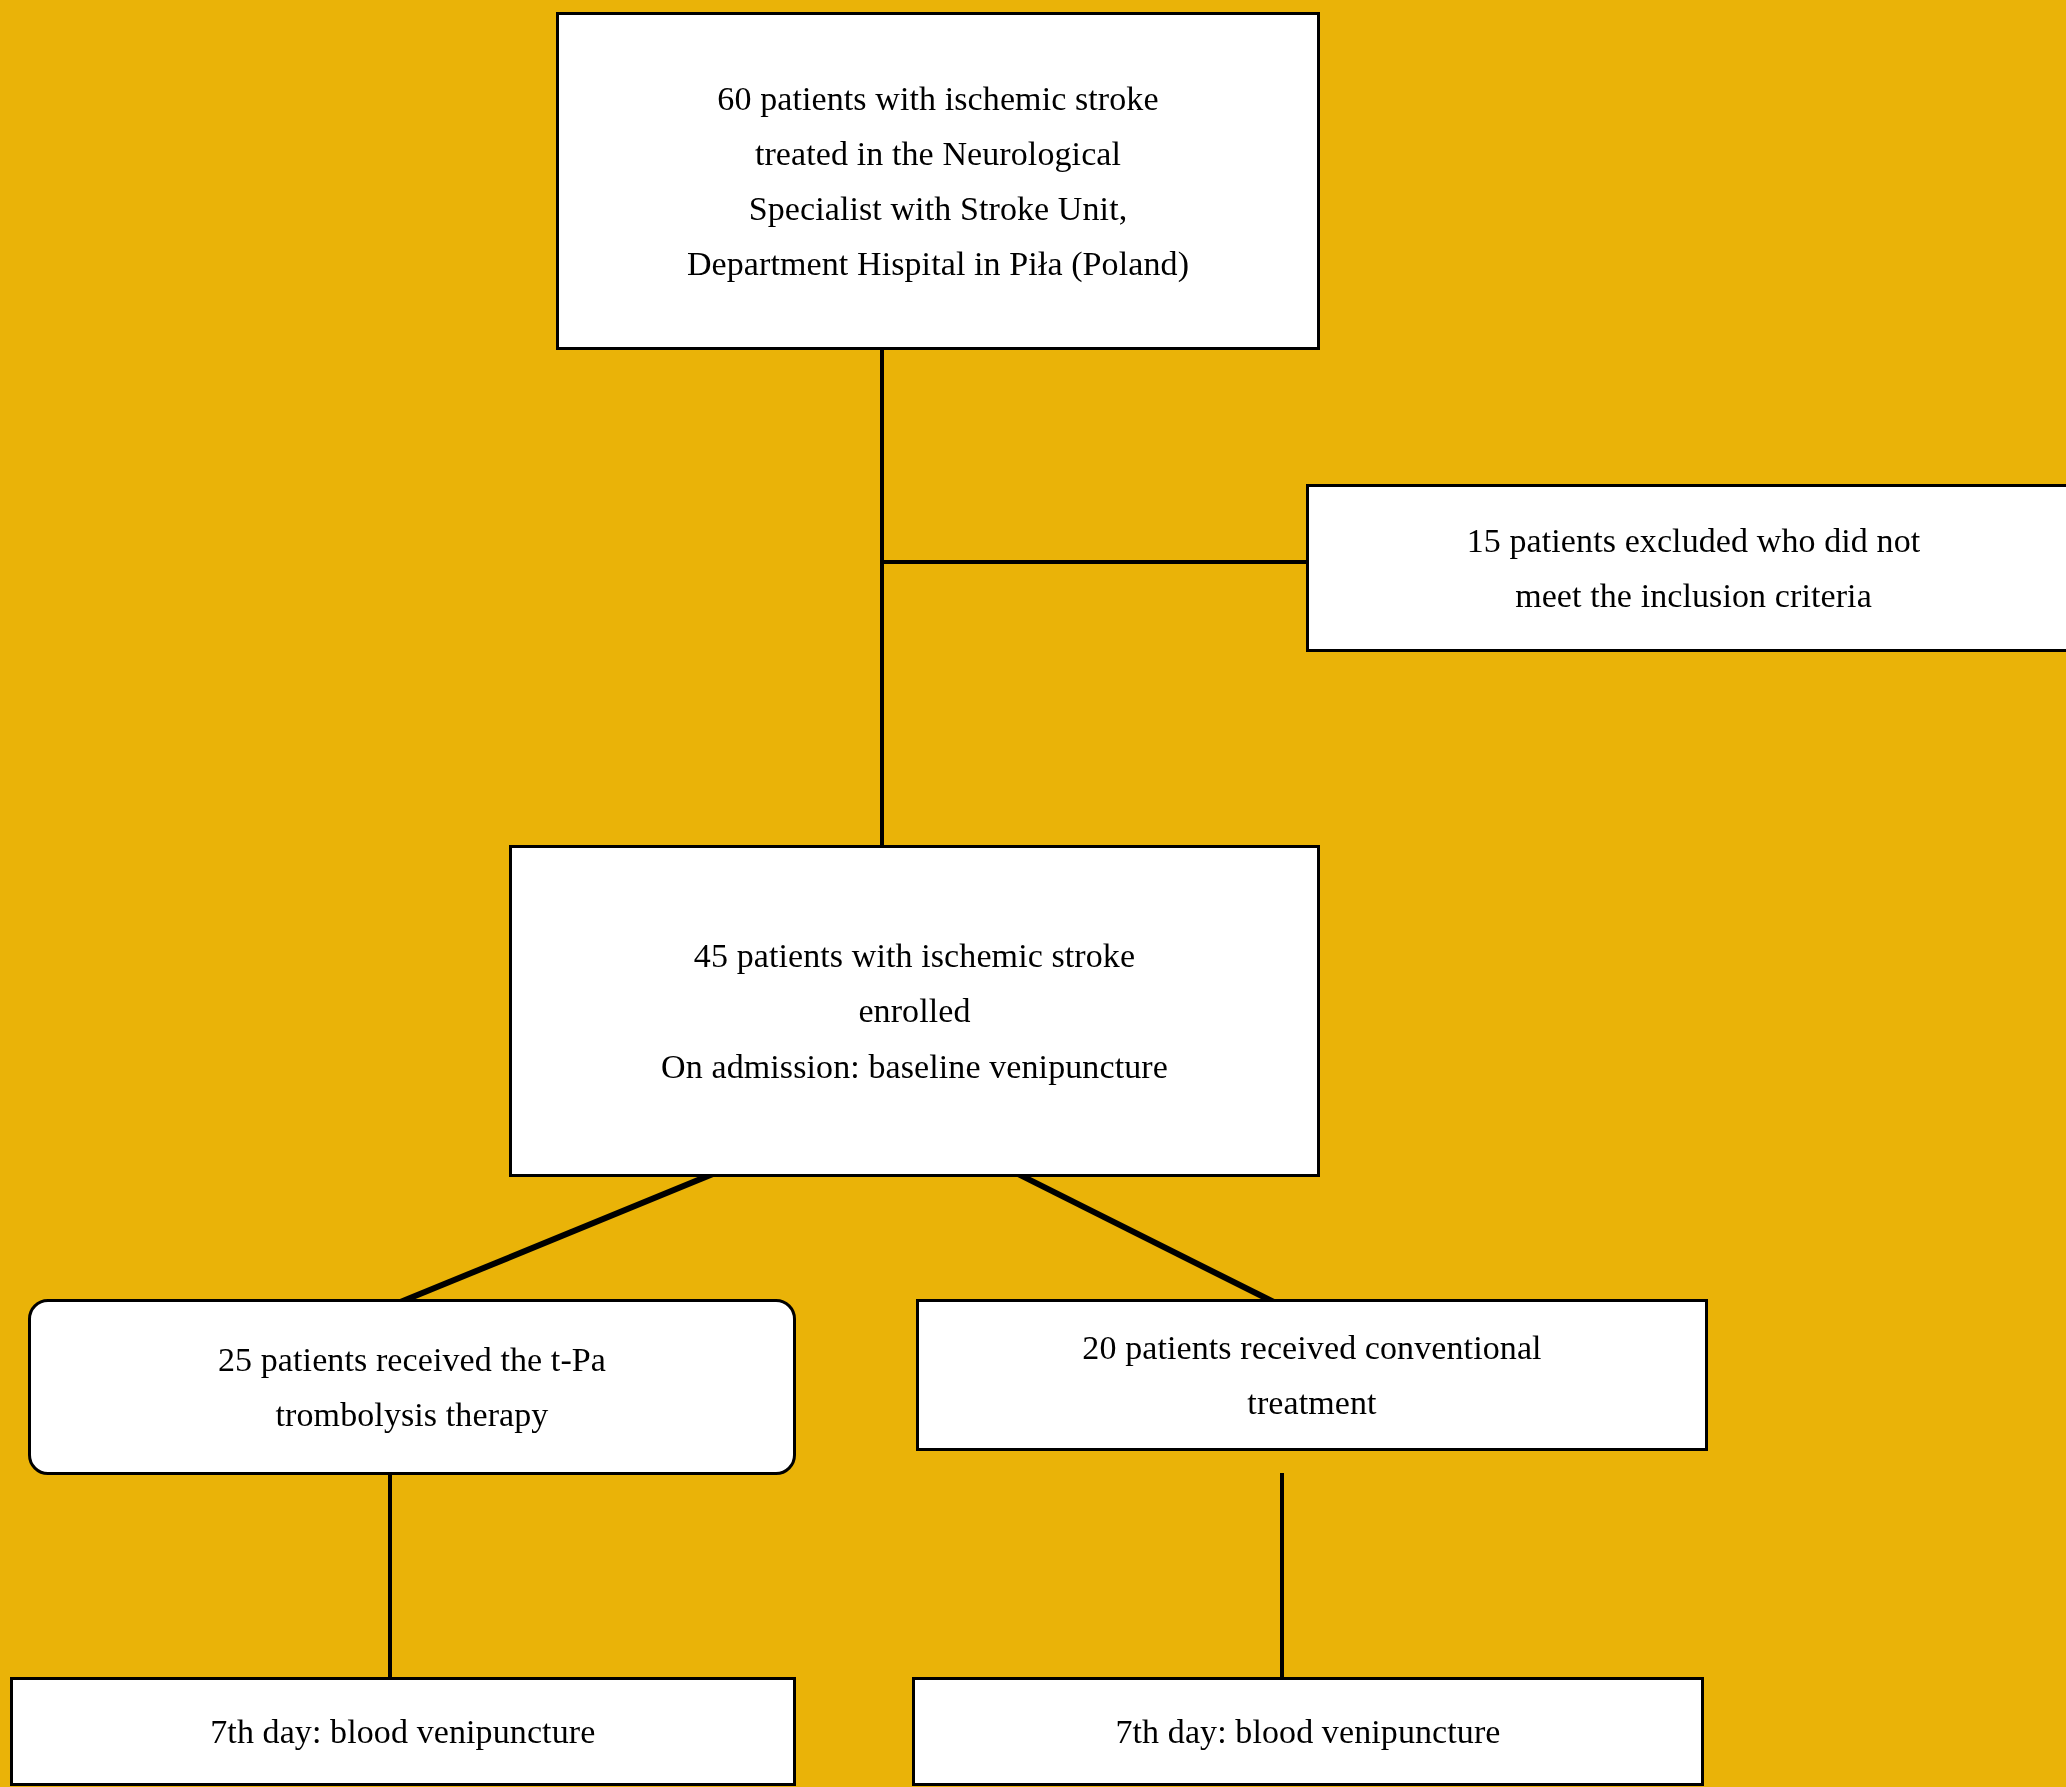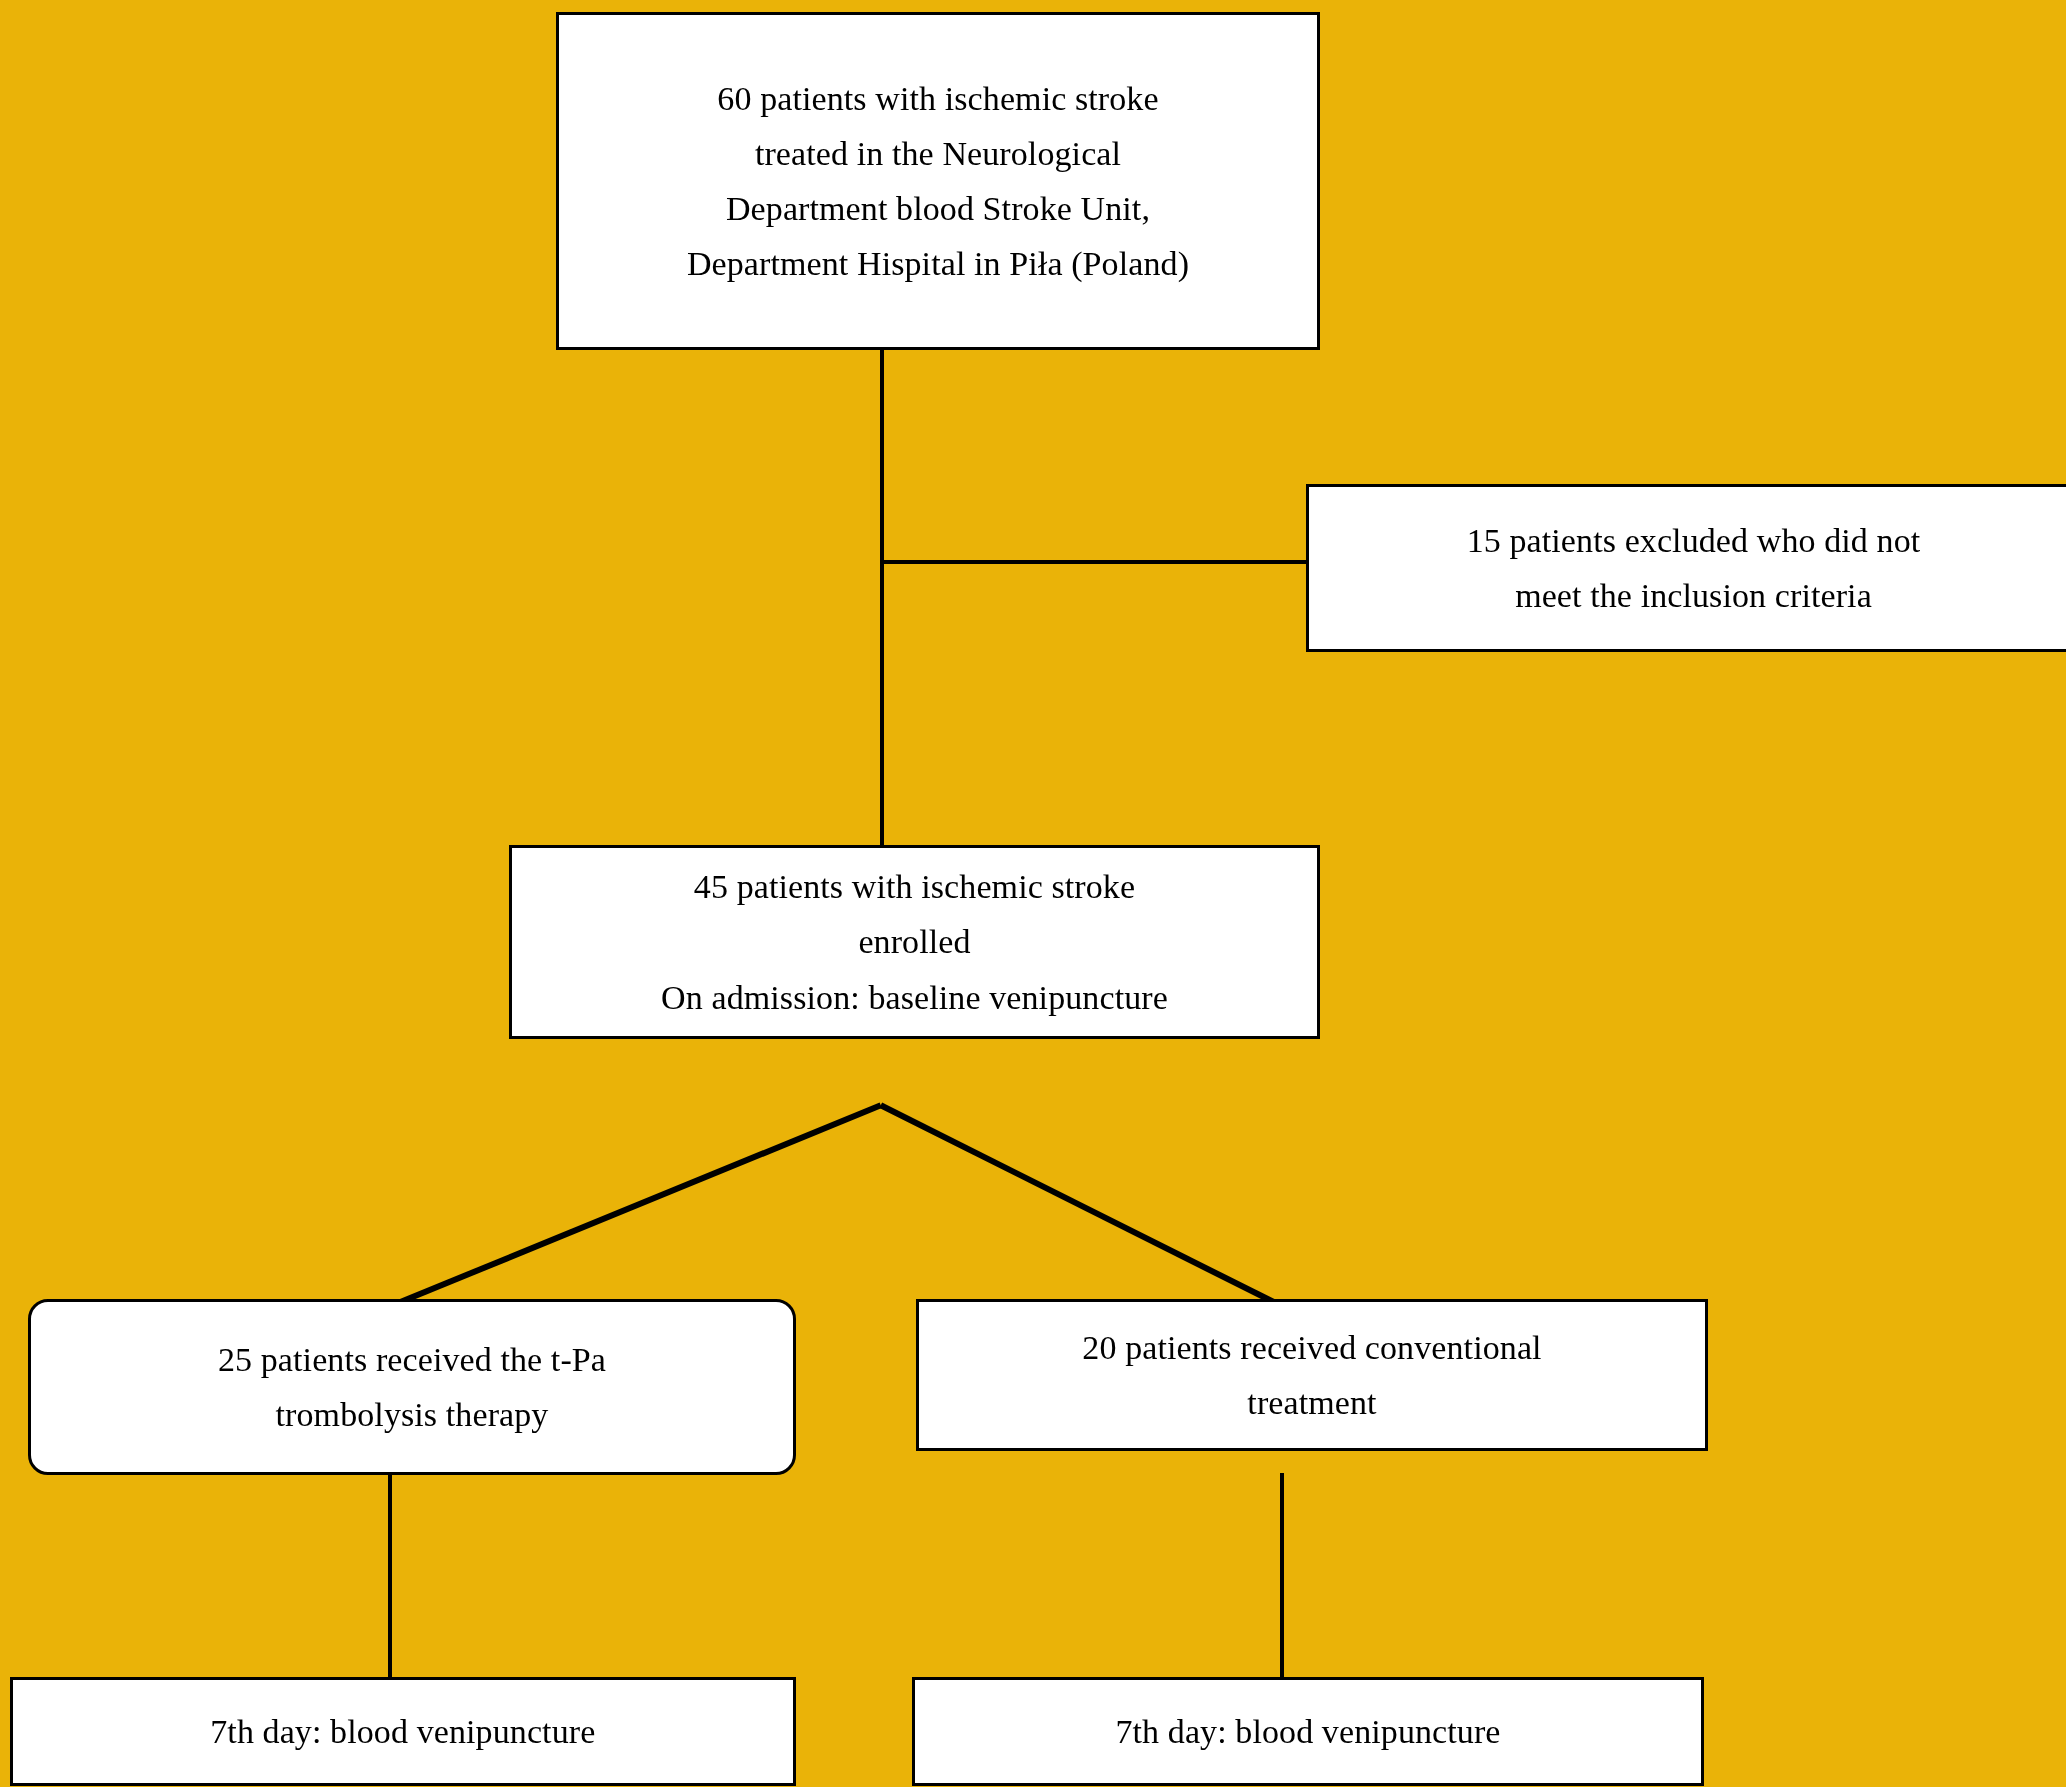--- a/index.html
+++ b/index.html
@@ -37,21 +37,21 @@
     letter-spacing: 0.1px;
   }
   
   #node-source {
     left: 556px;  top: 12px;    width: 764px;  height: 338px;
   }
   #node-excluded {
     left: 1306px;  top: 484px;   width: 775px;  height: 168px;
   }
   #node-enrolled {
-    left: 509px;   top: 845px;  width: 811px;  height: 194px;
+    left: 509px;   top: 845px;  width: 811px;  height: 332px;
   }
   #node-tpa {
     left: 28px;    top: 1299px;  width: 768px;  height: 176px; border-radius: 20px;
   }
   #node-conventional {
     left: 916px;  top: 1299px;  width: 792px;  height: 152px;
   }
   #node-tpa-day7 {
     left: 9.8px;    top: 1677px;  width: 786px;  height: 109px;
   }
@@ -95,21 +95,21 @@
     <line x1="1020" y1="6" x2="130" y2="370" stroke="#000000" stroke-width="11"></line>
     <line x1="1020" y1="6" x2="1748" y2="370" stroke="#000000" stroke-width="11"></line>
   </svg>
 
   <div class="conn-v" id="conn-tpa-day7"></div>
   <div class="conn-v" id="conn-conv-day7"></div>
 
   <div class="node" id="node-source">
     <span class="line">60 patients with ischemic stroke</span>
     <span class="line">treated in the Neurological</span>
-    <span class="line">Department blood Stroke Unit,</span>
+    <span class="line">Specialist with Stroke Unit,</span>
     <span class="line">Department Hispital in Piła (Poland)</span>
   </div>
 
   <div class="node" id="node-excluded">
     <span class="line">15 patients excluded who did not</span>
     <span class="line">meet the inclusion criteria</span>
   </div>
 
   <div class="node" id="node-enrolled">
     <span class="line">45 patients with ischemic stroke</span>

